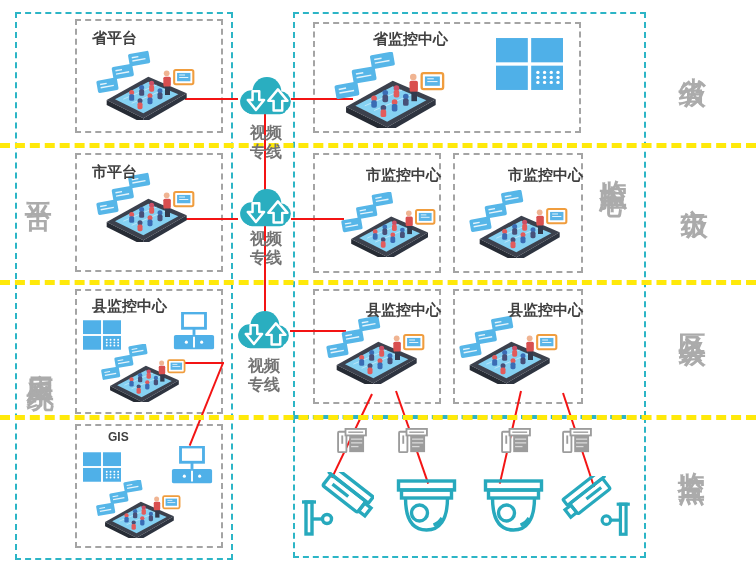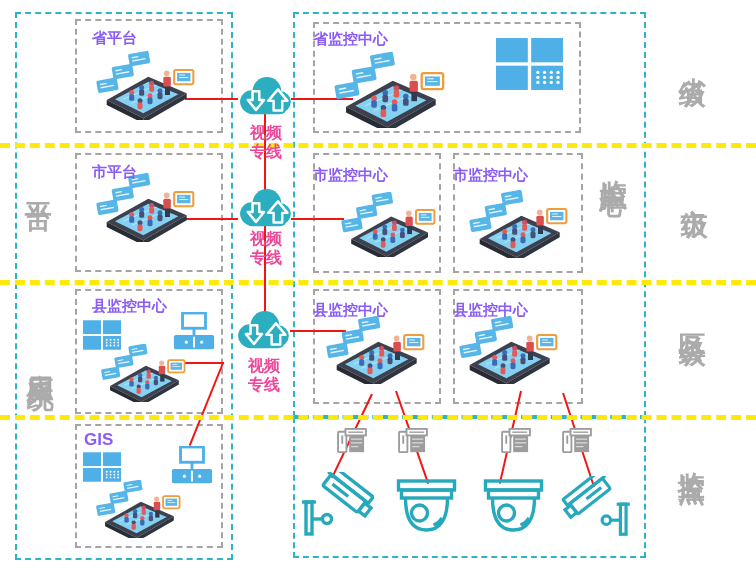--- a/index.html
+++ b/index.html
@@ -12,24 +12,24 @@
   
   .gray-box{position:absolute;border:2px dashed #a4a4a4;box-sizing:border-box;z-index:0;background:transparent;}
   
   .yellow-line{position:absolute;left:0;width:756px;height:0;border-top:5px dashed #ffe90a;z-index:2;}
   
   .rl{position:absolute;background:#f31414;z-index:1;}
   .rl.h{height:2px;}
   .rl.v{width:2px;}
   .rl.d{height:2px;transform-origin:0 50%;}
   
-  .box-title{position:absolute;color:#8b5cf6;font-weight:bold;font-size:15px;z-index:4;white-space:nowrap;}
-  .box-title.center{text-align:left;}
-  
-  .vid-label{position:absolute;width:62px;color:#ec4899;font-weight:bold;font-size:16px;line-height:19px;text-align:center;z-index:4;}
+  .box-title{position:absolute;color:#404040;font-weight:bold;font-size:15px;z-index:4;white-space:nowrap;}
+  .box-title.center{text-align:right;}
+  
+  .vid-label{position:absolute;width:62px;color:#737373;font-weight:bold;font-size:16px;line-height:19px;text-align:center;z-index:4;}
   
   .side-label{position:absolute;color:#ababab;font-weight:bold;font-size:27px;line-height:1.05;writing-mode:vertical-rl;text-orientation:upright;letter-spacing:3px;z-index:4;}
   .icon{position:absolute;z-index:3;}
 </style>
 </head>
 <body>
 
 <svg width="0" height="0" style="position:absolute" aria-hidden="true">
   <defs>
     <symbol id="sym-phone" viewBox="0 0 120 80">
@@ -202,21 +202,21 @@
       <use href="#sym-wall"></use>
     </svg>
   <svg class="icon" style="left:172px;top:312px;" width="44" height="44">
       <use href="#sym-desktv"></use>
     </svg>
   <svg class="icon" style="left:100px;top:344px;" width="86" height="58">
       <use href="#sym-phone"></use>
     </svg>
 
   <div class="gray-box" style="left:75px;top:424px;width:148px;height:124px;"></div>
-  <div class="box-title" style="left:84px;top:430px;font-size:17px;">GIS</div>
+  <div class="box-title" style="left:108px;top:430px;font-size:12px;">GIS</div>
   <svg class="icon" style="left:83px;top:452px;" width="38" height="30">
       <use href="#sym-wall"></use>
     </svg>
   <svg class="icon" style="left:170px;top:446px;" width="44" height="44">
       <use href="#sym-desktv"></use>
     </svg>
   <svg class="icon" style="left:95px;top:480px;" width="86" height="58">
       <use href="#sym-phone"></use>
     </svg>
 

